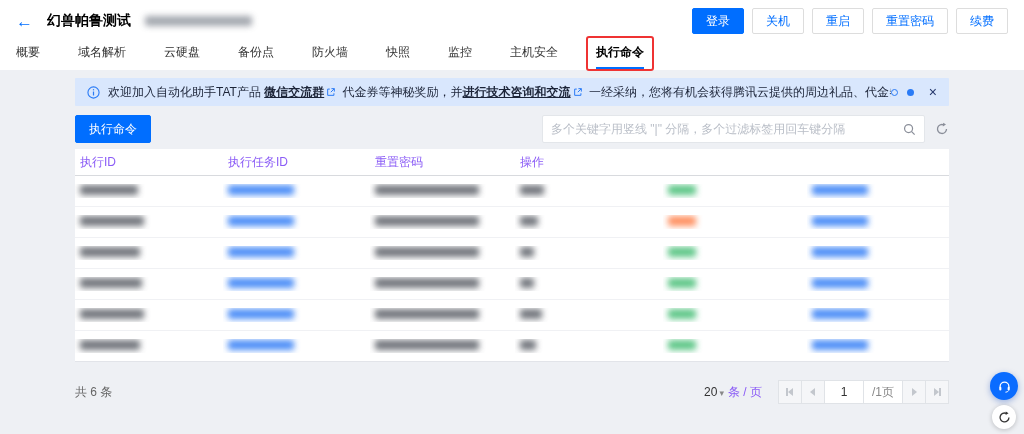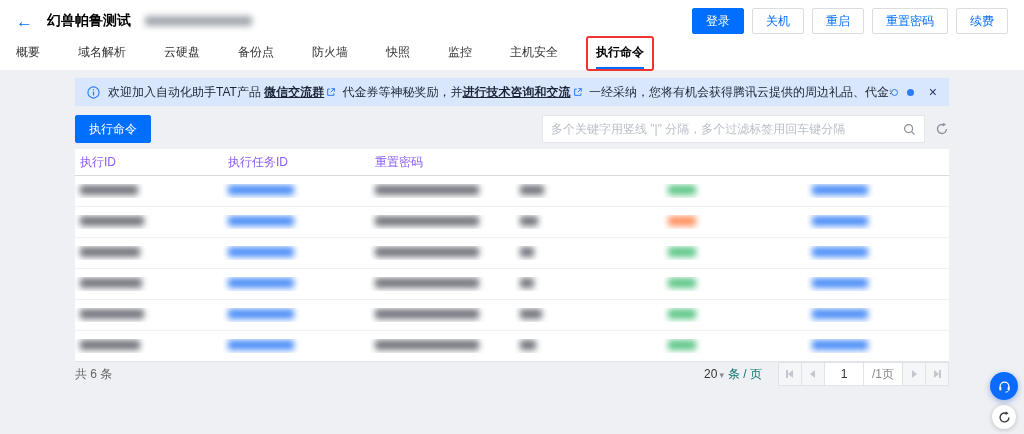--- a/index.html
+++ b/index.html
@@ -53,25 +53,25 @@
   .trow { height:31px; border-bottom:1px solid #f0f1f4; }
   .trow:last-child { border-bottom:1px solid #e2e4e9; }
   .td, .th { padding-left:5px; overflow:hidden; }
   .blur { display:inline-block; height:10px; border-radius:2px; filter:blur(3px); opacity:.85; }
   .blur.dark { background:#5a5e66; }
   .blur.link { background:#2e7bf6; cursor:pointer; }
   .blur.green { background:#42bd73; }
   .blur.orange { background:#ff7d45; }
 
   
-  .tfoot { margin-top:0; display:flex; align-items:center; color:#666; }
+  .tfoot { margin-top:18px; display:flex; align-items:center; color:#666; }
   .pager { margin-left:auto; display:flex; align-items:center; gap:4px; }
   .psize { cursor:pointer; color:#333; }
   .psize .caret { margin-left:2px; }
-  .psep { color:#0f766e; margin-right:12px; }
+  .psep { color:#8b5cf6; margin-right:12px; }
   .pgroup { display:flex; align-items:center; }
   .pbtn { width:24px; height:24px; border:1px solid #e0e3e7; background:#f5f6f8; display:flex; align-items:center; justify-content:center; cursor:pointer; margin-left:-1px; }
   .pbtn:first-child { margin-left:0; }
   .tri-l { width:0; height:0; border-top:4px solid transparent; border-bottom:4px solid transparent; border-right:5px solid #c3c7cd; }
   .tri-r { width:0; height:0; border-top:4px solid transparent; border-bottom:4px solid transparent; border-left:5px solid #c3c7cd; }
   .vbar { width:2px; height:8px; background:#c3c7cd; }
   .pinput { width:40px; height:24px; border:1px solid #e0e3e7; margin-left:-1px; text-align:center; font-size:12px; font-family:inherit; color:#333; outline:none; background:#fff; }
   .ptotal { height:24px; border:1px solid #e0e3e7; border-left:none; background:#fff; display:flex; align-items:center; padding:0 8px; color:#888; }
 
   
@@ -151,20 +151,21 @@
         </svg>
       </span>
     </div>
   </div>
 
   <div class="tablecard">
     <div class="thead">
       <div class="th">执行ID</div>
       <div class="th">执行任务ID</div>
       <div class="th">重置密码</div>
+      <div class="th">操作</div>
     </div>
     <div>
         <div class="trow">
           <div class="td"><span class="blur dark" style="width: 58px;"></span></div>
           <div class="td"><span class="blur link" style="width: 66px;"></span></div>
           <div class="td"><span class="blur dark" style="width: 104px;"></span></div>
           <div class="td"><span class="blur dark" style="width: 24px;"></span></div>
           <div class="td"><span class="blur green" style="width: 28px;"></span></div>
           <div class="td"><span class="blur link" style="width: 56px;"></span></div>
         </div>

